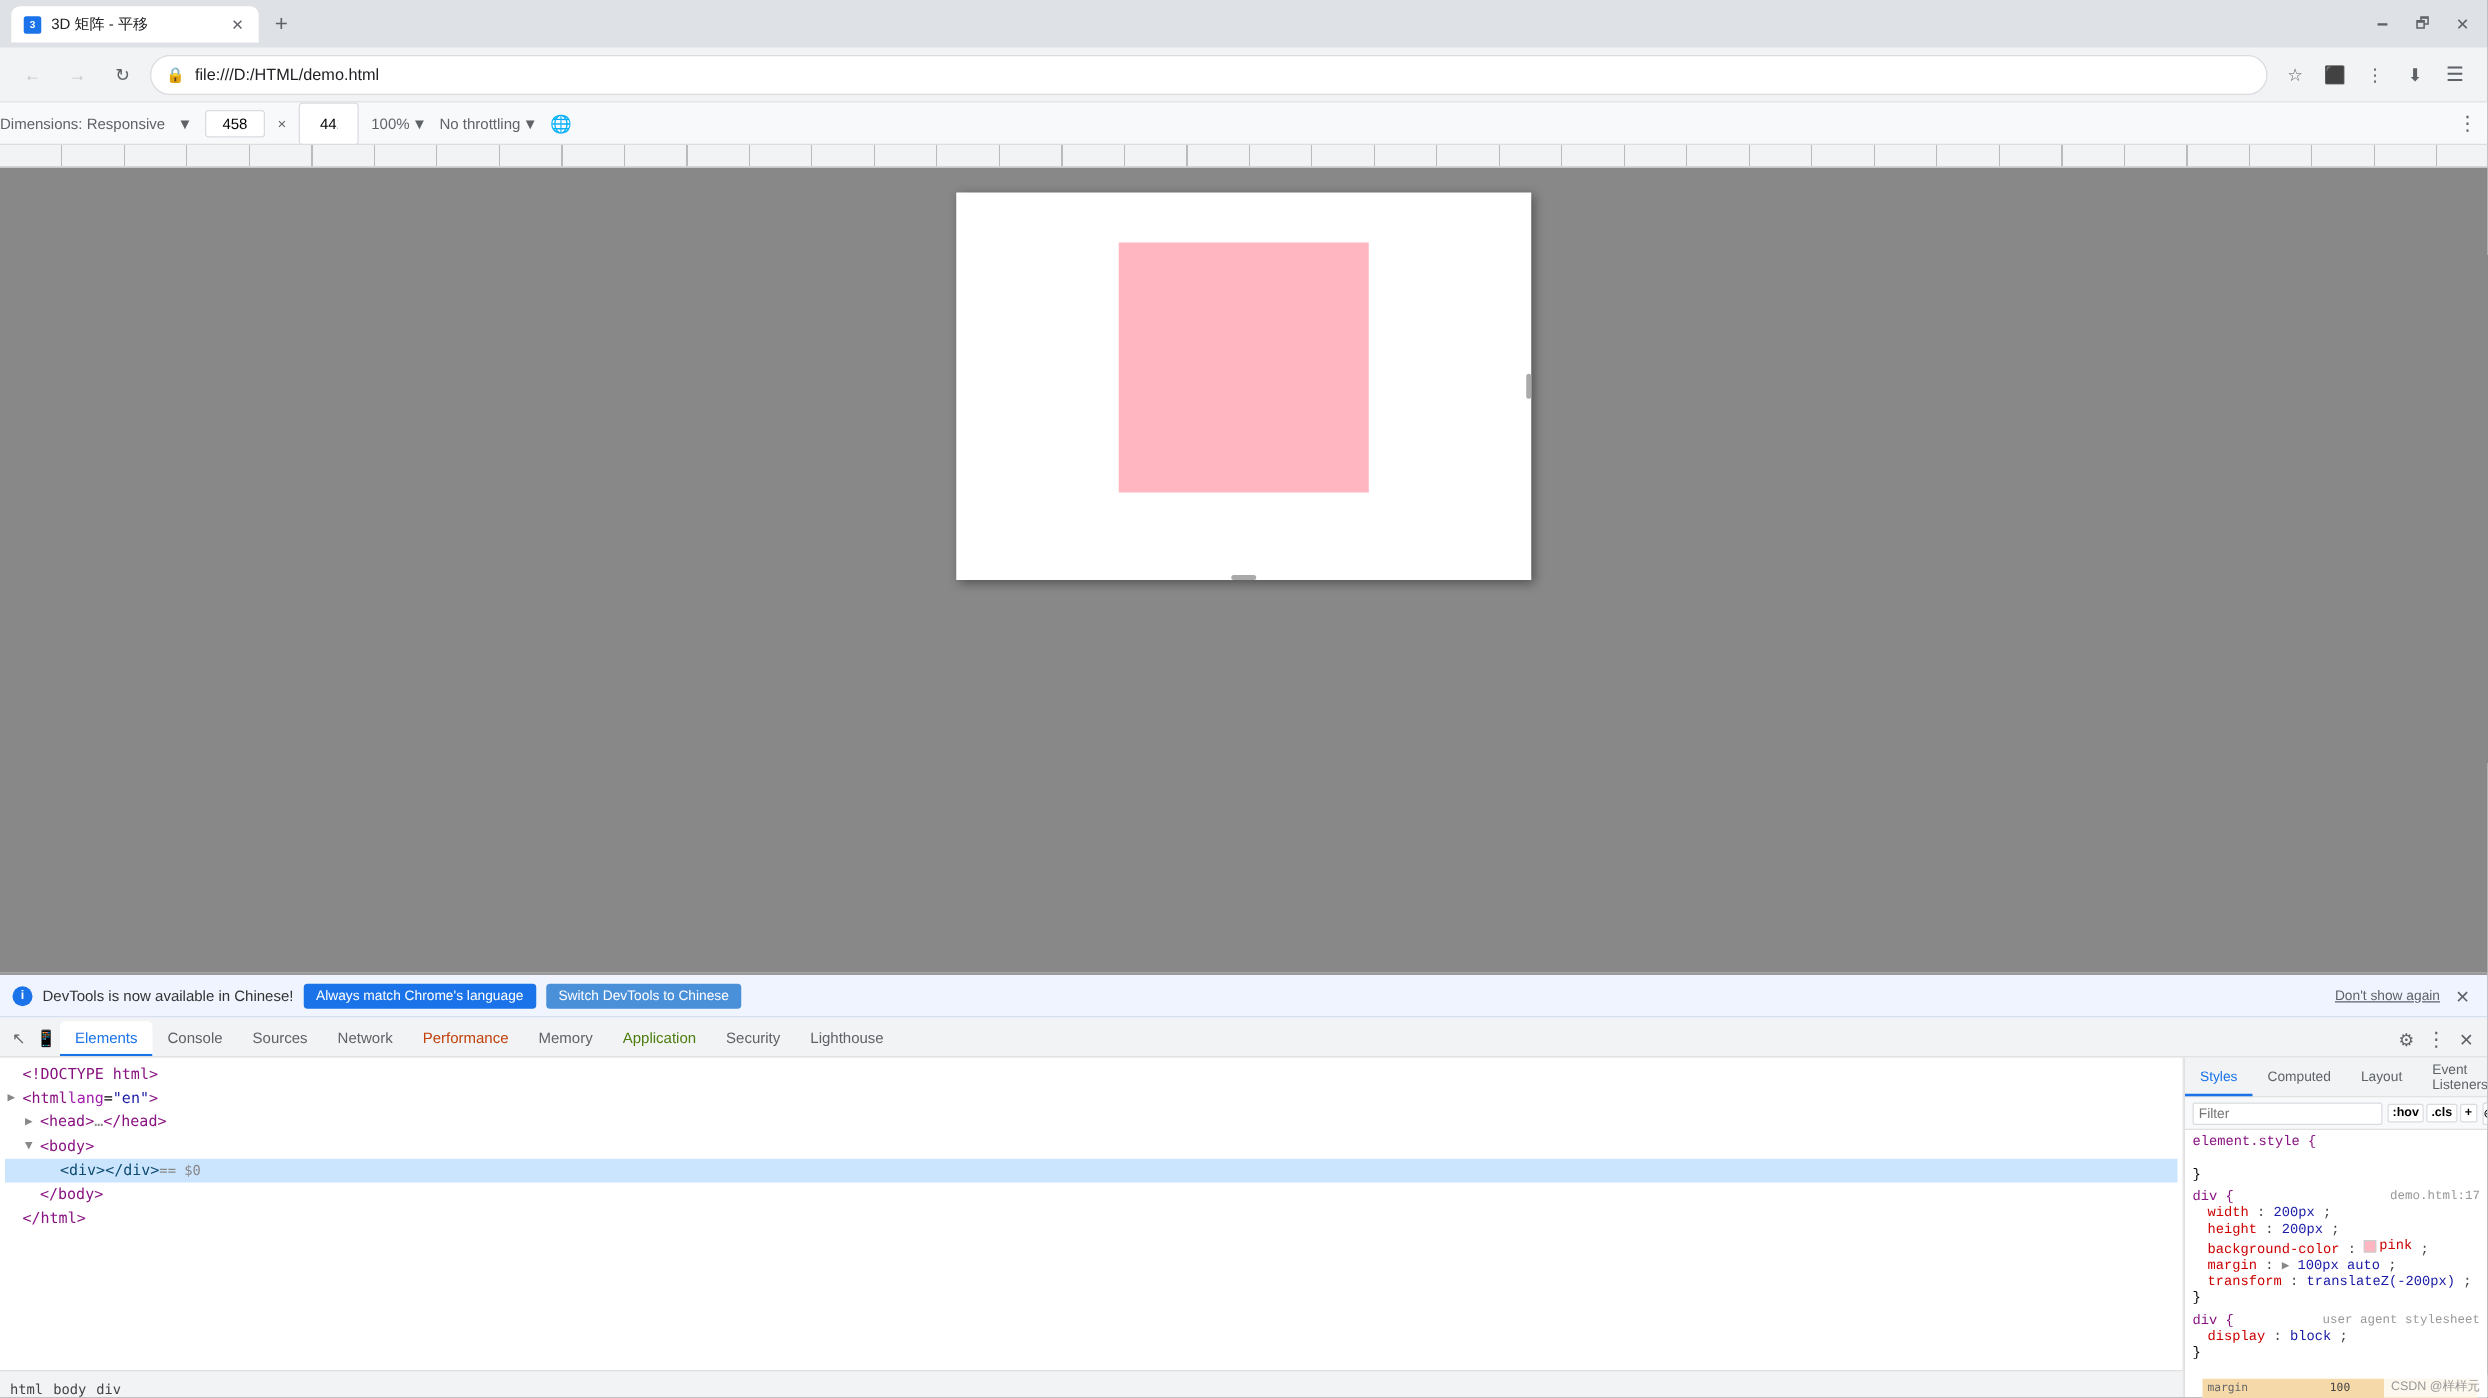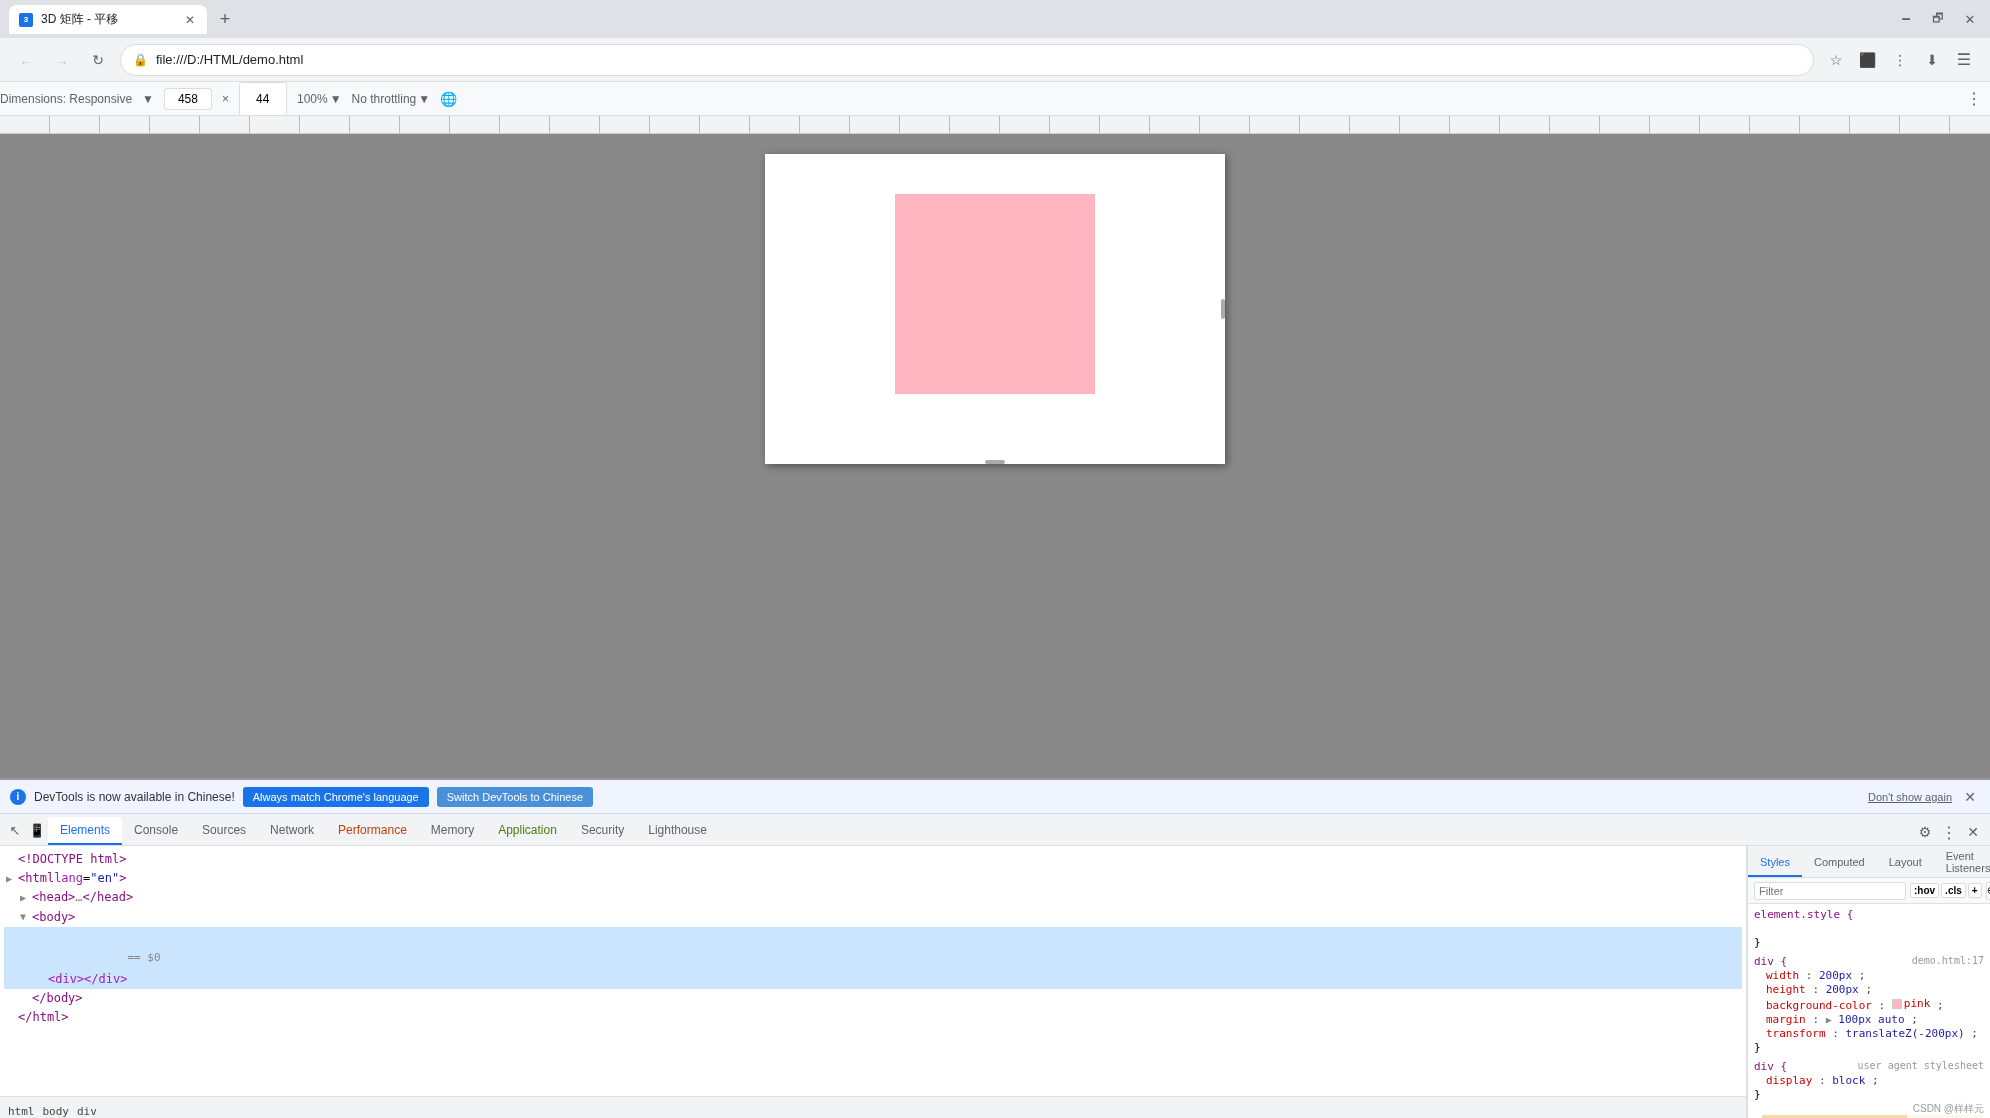--- a/index.html
+++ b/index.html
@@ -26,21 +26,21 @@
     .styles-right { width: 243px; display: flex; flex-direction: column; border-left: 1px solid #e0e0e0; }
     .s-tabs { height: 32px; background: #f1f3f4; display: flex; align-items: flex-end; border-bottom: 1px solid #ddd; }
     .s-tab { height: 28px; padding: 0 12px; font-size: 11px; color: #5f6368; cursor: pointer; border-bottom: 2px solid transparent; display: flex; align-items: center; }
     .s-tab.active { color: #1a73e8; border-bottom-color: #1a73e8; }
     .s-filter { height: 26px; background: #f8f9fa; border-bottom: 1px solid #e0e0e0; display: flex; align-items: center; padding: 0 6px; gap: 4px; }
     .s-filter input { flex: 1; height: 18px; border: 1px solid #dadce0; border-radius: 2px; padding: 0 4px; font-size: 11px; }
     .s-filter-btns { display: flex; gap: 2px; font-size: 10px; color: #5f6368; }
     .s-filter-btn { padding: 1px 3px; border: 1px solid #dadce0; border-radius: 2px; cursor: pointer; background: white; font-size: 10px; font-weight: bold; }
     .s-content { flex: 1; overflow: auto; padding: 4px 6px; font-family: 'Consolas', monospace; font-size: 11px; }
     
-    .css-block { margin-bottom: 6px; }
+    .css-block { margin-bottom: 6px; font-family: Liberation Mono, monospace; }
     .css-sel { color: #881280; }
     .css-body { padding-left: 12px; }
     .cp { margin: 1px 0; }
     .cpn { color: #c00; }
     .cpv { color: #1a1aa6; }
     .cpcolon { color: #444; }
     .cpsc { color: #444; }
     
     .bm-wrapper { padding: 8px; }
     .box-diagram { position: relative; width: 220px; height: 140px; margin: 0 auto; font-size: 10px; }
@@ -218,21 +218,21 @@
               <span class="t">&lt;/head&gt;</span>
             </div>
 
             <div class="hl" style="padding-left:16px;">
               <span class="tri">▼</span>
               <span class="t">&lt;body&gt;</span>
             </div>
 
             <div class="hl selected" style="padding-left:32px; background:#cce5ff;">
               <span class="tri">&nbsp;</span>
-              <span style="color:#a21caf;margin-top:43px;">&lt;div&gt;&lt;/div&gt;</span>
+              <span style="color:#0c4a6e;">&lt;div&gt;&lt;/div&gt;</span>
               <span style="color:#888; font-size:11px;"> == $0</span>
             </div>
 
             <div class="hl" style="padding-left:16px;">
               <span class="tri">&nbsp;</span>
               <span class="t">&lt;/body&gt;</span>
             </div>
 
             <div class="hl">
               <span class="tri">&nbsp;</span>

